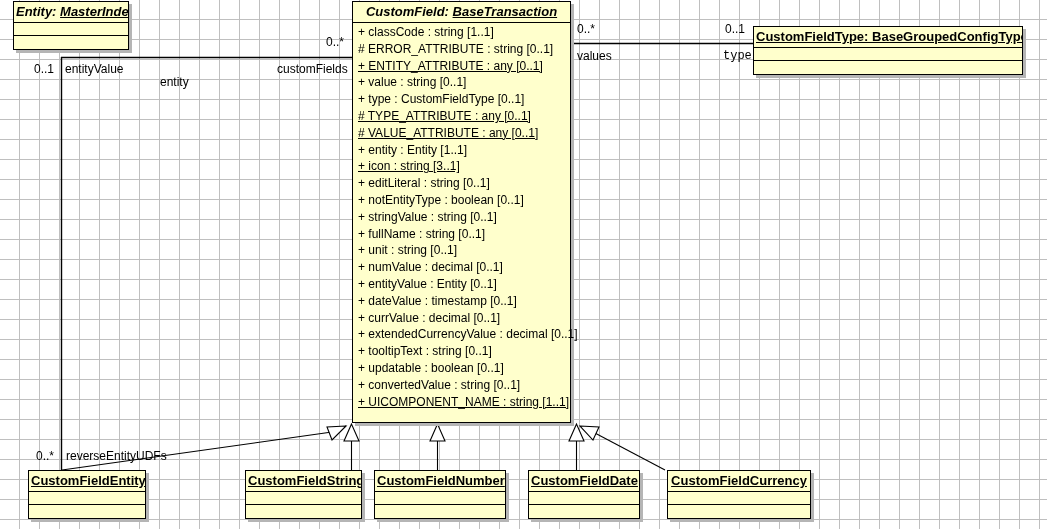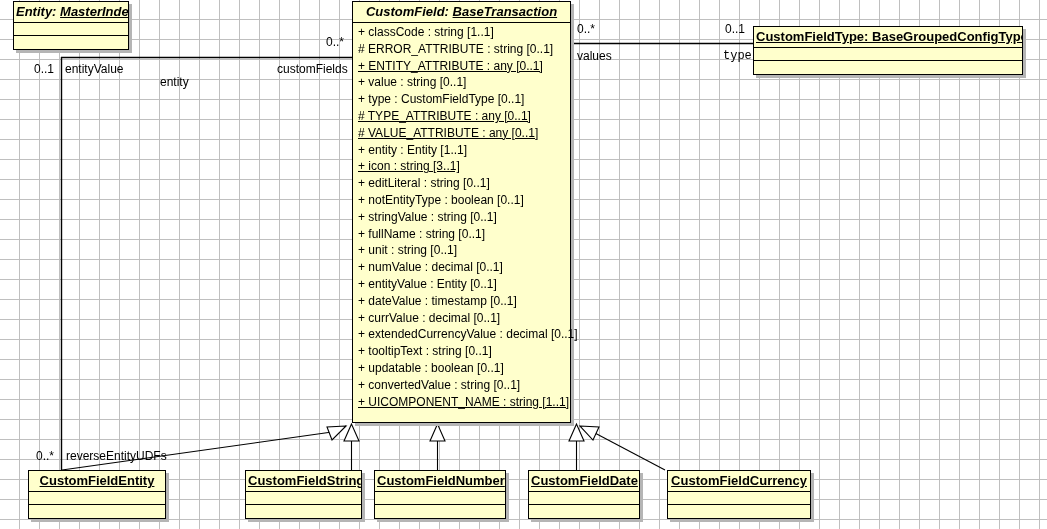--- a/index.html
+++ b/index.html
@@ -144,21 +144,21 @@
   </div>
 
   <div class="uml-class" style="left:753px; top:26px; width:270px;">
     <div class="uml-title" style="text-decoration:underline;">
       <span>CustomFieldType: BaseGroupedConfigType</span>
     </div>
     <div class="uml-compartment empty-comp"></div>
     <div class="uml-compartment last empty-comp"></div>
   </div>
 
-  <div class="uml-class" style="left:28px; top:470px; width:138px;">
+  <div class="uml-class" style="left:28px; top:470px; width:118px;">
     <div class="uml-title" style="text-decoration:underline;">
       <span>CustomFieldEntity</span>
     </div>
     <div class="uml-compartment empty-comp"></div>
     <div class="uml-compartment last empty-comp"></div>
   </div>
 
   <div class="uml-class" style="left:245px; top:470px; width:117px;">
     <div class="uml-title" style="text-decoration:underline;">
       <span>CustomFieldString</span>

